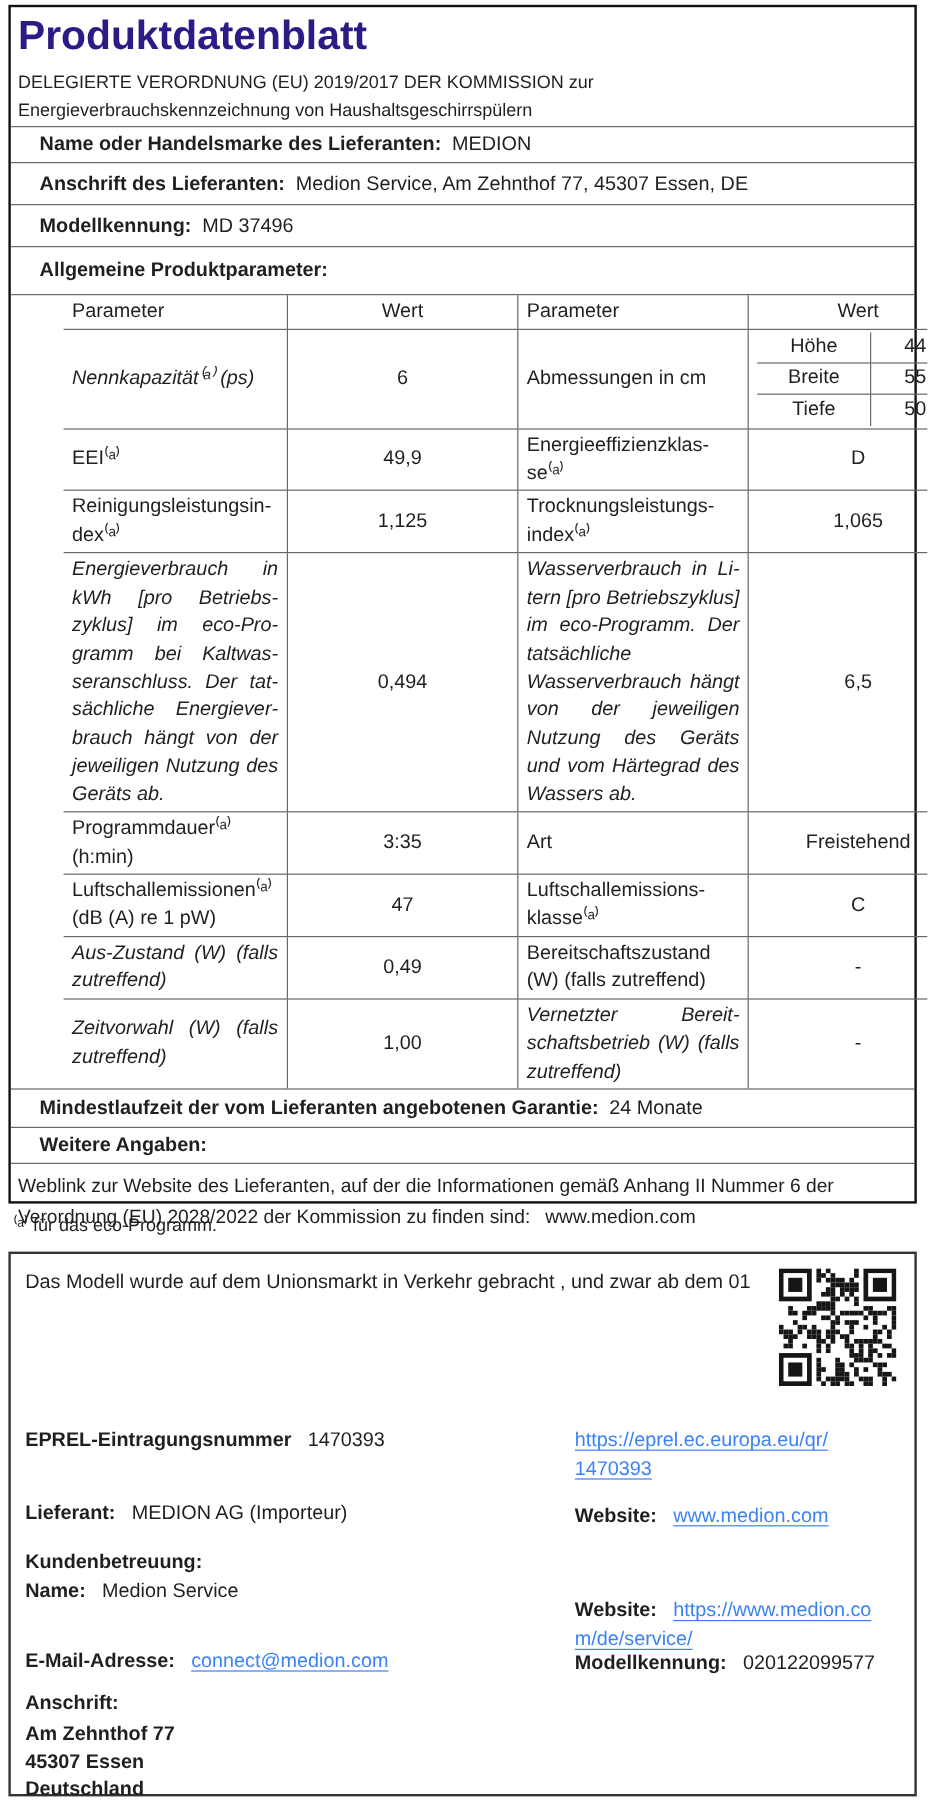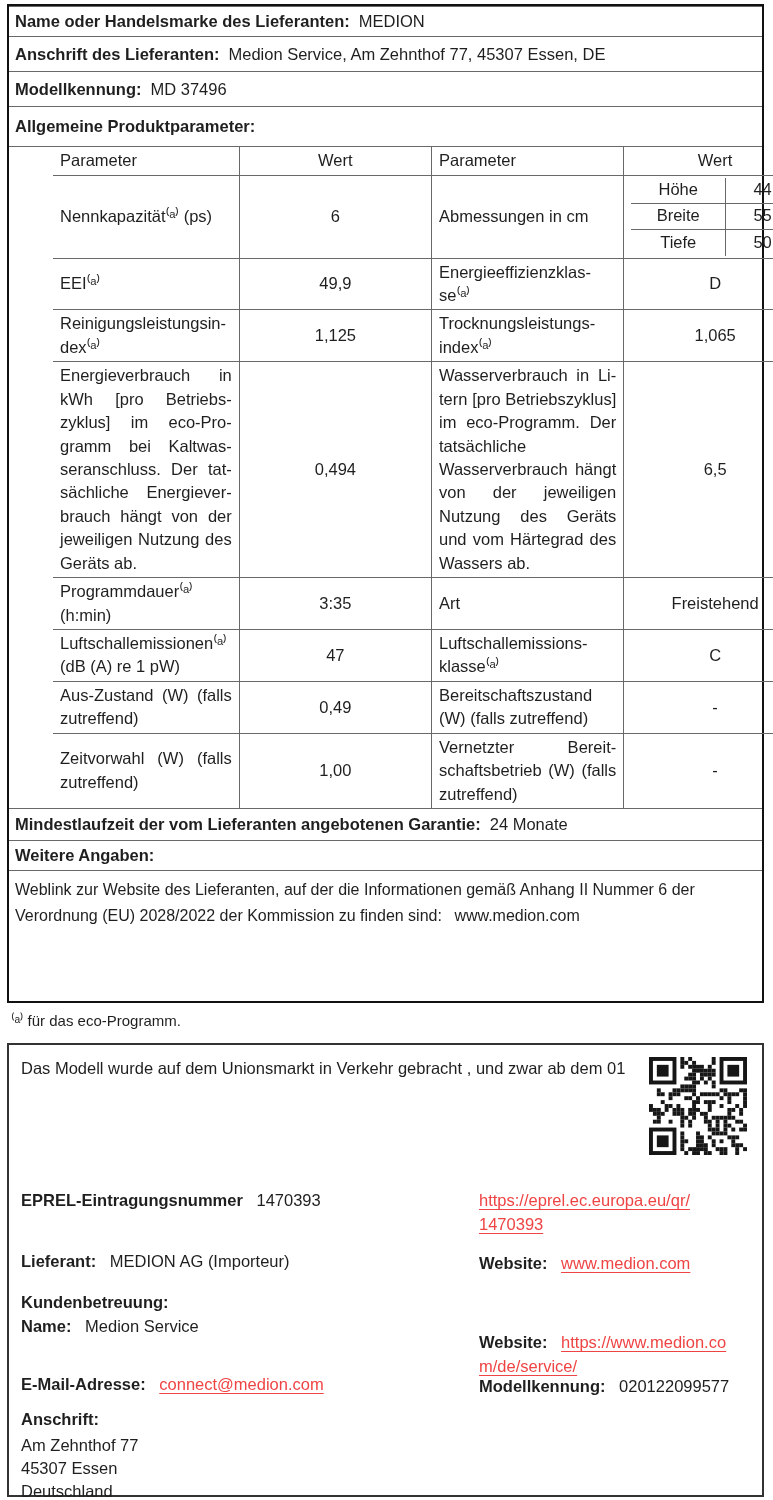--- a/index.html
+++ b/index.html
@@ -5,61 +5,65 @@
   html,body{margin:0;padding:0;background:#fff;}
   .page{position:relative;width:773px;height:1500px;background:#fff;overflow:hidden;
         font-family:"Liberation Sans",sans-serif;color:#1f1f1f;}
   
   .sheet{position:absolute;left:7px;top:4px;width:757px;height:999px;border:2.5px solid #111;
          box-sizing:border-box;background:#fff;}
   .sec{border-top:1.5px solid #686868;box-sizing:border-box;}
   .title-sec{border-top:none;height:99px;padding:5px 6px 0 6px;}
   .title{font-size:34px;font-weight:700;color:#2e1a87;line-height:1.15;}
   .subtitle{font-size:15px;margin-top:7px;line-height:1.6;width:705px;}
-  .lrow{display:flex;align-items:center;padding:0 6px;font-size:16.5px;}
+  .lrow{display:flex;align-items:center;padding:0 24px;font-size:16.5px;}
   .b{font-weight:700;white-space:nowrap;}
   .v{margin-left:9px;text-align:right;}
   
   .tablewrap{border-top:1.5px solid #686868;}
   table.params{border-collapse:collapse;width:100%;table-layout:fixed;font-size:16.5px;margin-left:44px;}
   table.params td{border:1.5px solid #686868;padding:2px 7px;vertical-align:middle;overflow:hidden;
                   line-height:1.42;}
   table.params td:first-child{border-left:none;}
   table.params td:last-child{border-right:none;}
   tr.r-head td{border-top:none;font-size:16.5px;}
   tr.r-delay td{border-bottom:none;}
   .c{text-align:center;}
   .val{text-align:center;}
-  .just{text-align:justify;}
+  .just{text-align:justify;font-style:italic;}
   td.dims-cell{padding:0;}
   .dims{display:grid;grid-template-columns:95px 1fr;grid-template-rows:26px 26px 26px;}
   .dims>div{display:flex;align-items:center;justify-content:center;box-sizing:border-box;}
   .dims>div:nth-child(odd){border-right:1.5px solid #686868;}
   .dims>div:nth-child(-n+4){border-bottom:1.5px solid #686868;text-align:center;}
   .weblink{padding:6px 6px;font-size:16px;line-height:1.6;}
   .weblink .v{margin-left:8px;}
   
   .footnote{position:absolute;left:11px;top:1010px;font-size:15px;}
   
   .contact{position:absolute;left:7px;top:1043px;width:757px;height:454px;border:2px solid #333;
            box-sizing:border-box;background:#fff;font-size:16.5px;}
   .market{position:absolute;left:12px;top:14px;width:634px;white-space:nowrap;overflow:hidden;}
   .qr{position:absolute;top:12px;right:15px;width:98px;height:98px;}
   .cl{position:absolute;left:12px;}
   .cr{position:absolute;left:470px;width:282px;line-height:1.45;}
-  a.link{color:#ef4444;text-decoration:underline;text-underline-offset:3px;word-break:break-all;cursor:pointer;}
-  .addr{line-height:1.4;}
+  a.link{color:#3b82f6;text-decoration:underline;text-underline-offset:3px;word-break:break-all;cursor:pointer;}
+  .addr{line-height:1.4;font-weight:bold;}
 </style>
 </head>
 <body>
 
 <div class="page">
 
   <div class="sheet">
 
+    <div class="sec title-sec">
+      <div class="title">Produktdatenblatt</div>
+      <div class="subtitle">DELEGIERTE VERORDNUNG (EU) 2019/2017 DER KOMMISSION zur Energieverbrauchskennzeichnung von Haushaltsgeschirrspülern</div>
+    </div>
 
     <div class="sec lrow" style="height:30px">
       <span class="b">Name oder Handelsmarke des Lieferanten:</span>
       <span class="v">MEDION</span>
     </div>
 
     <div class="sec lrow" style="height:35px">
       <span class="b">Anschrift des Lieferanten:</span>
       <span class="v">Medion Service, Am Zehnthof 77, 45307 Essen, DE</span>
     </div>

